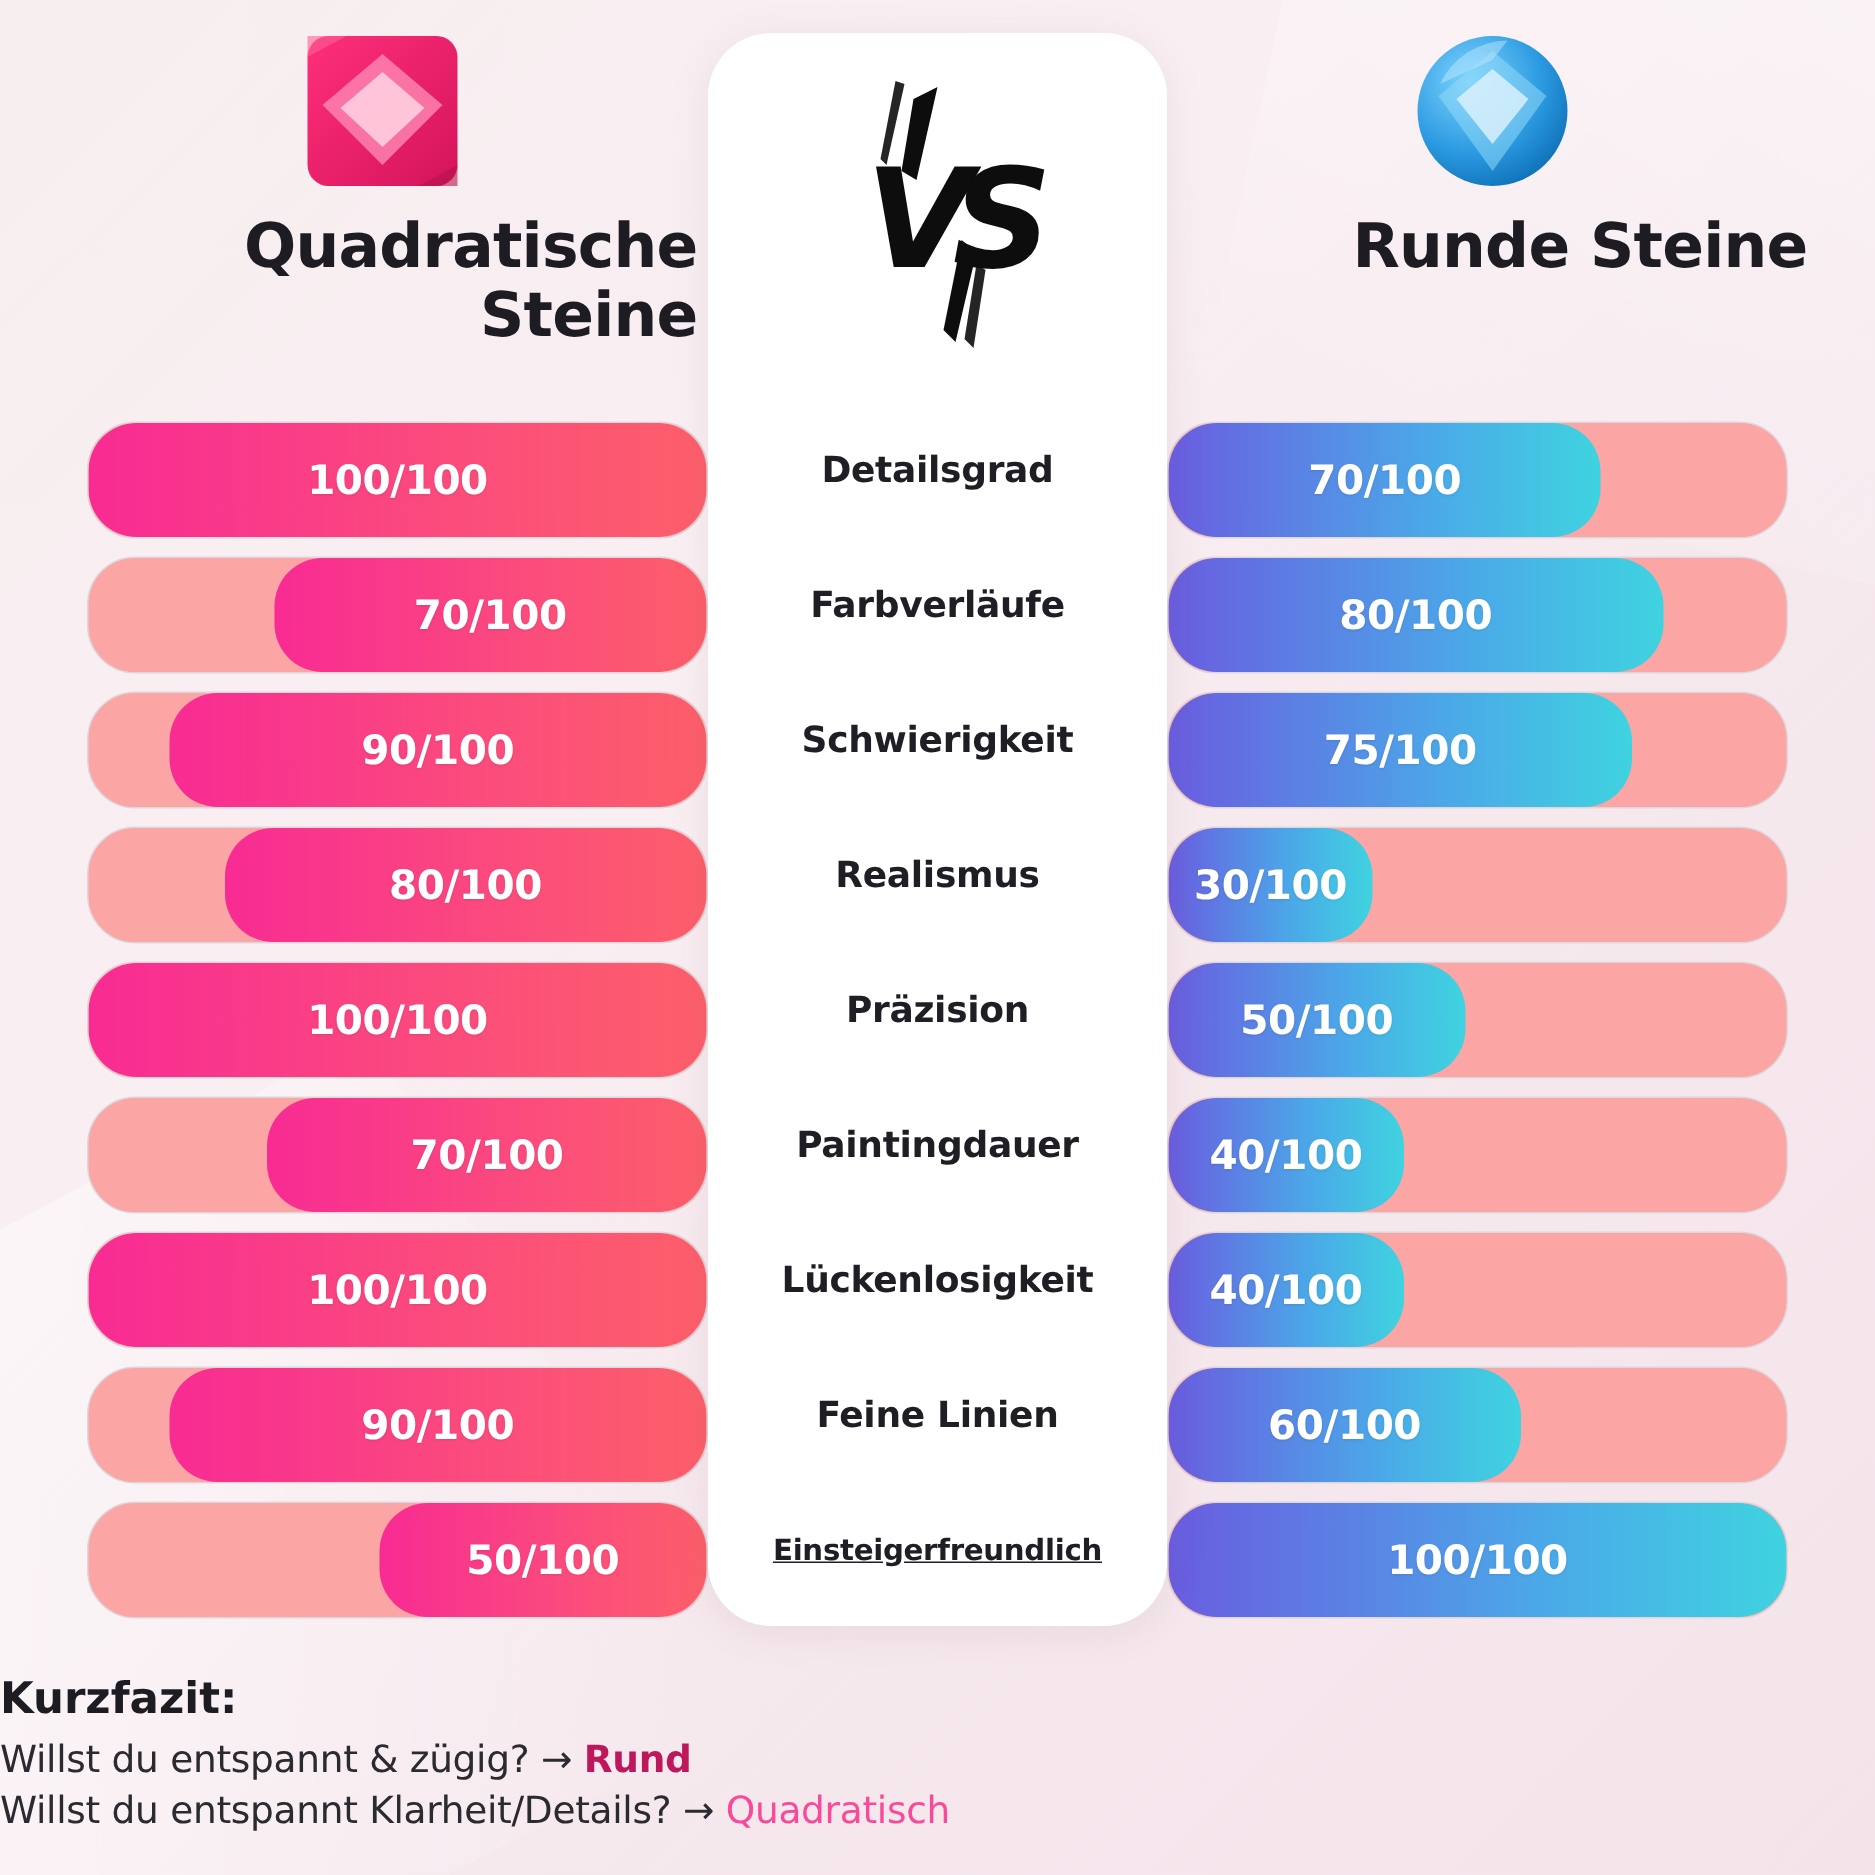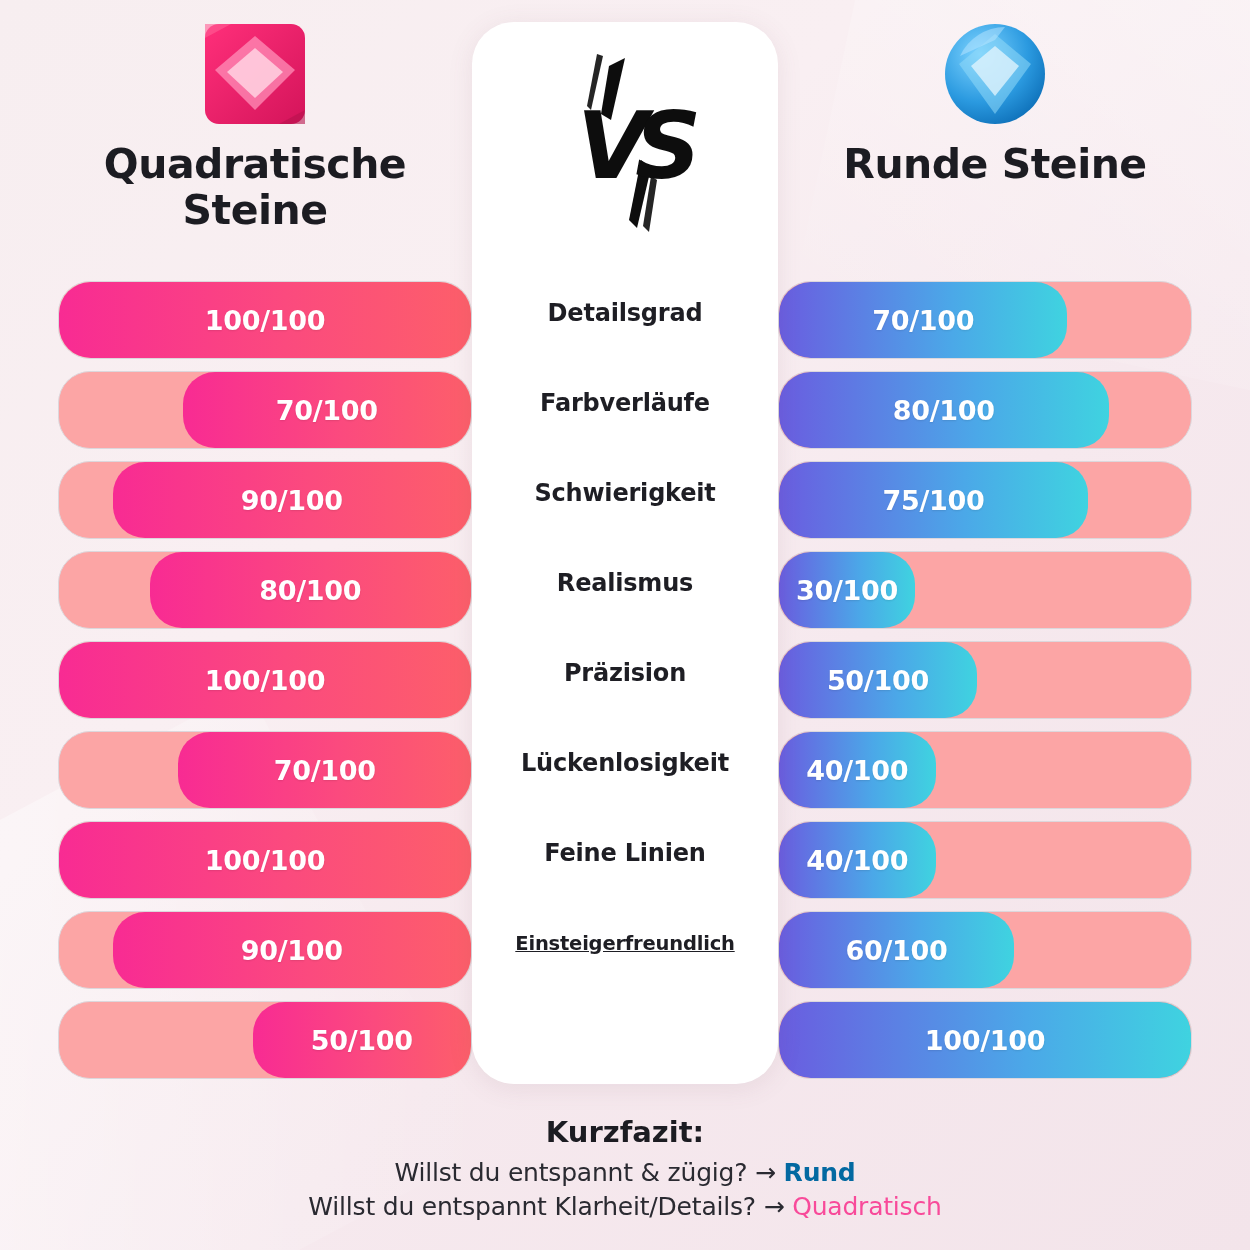--- a/index.html
+++ b/index.html
@@ -56,20 +56,21 @@
     margin: 0 auto 12px auto;
     position: relative;
   }
 
   .side-title {
     font-size: 41px;
     font-weight: bold;
     color: #1c1c22;
     line-height: 1.12;
     letter-spacing: -0.5px;
+    text-align: right;
   }
 
   
   .center-card {
     position: absolute;
     left: 472px;
     top: 22px;
     width: 306px;
     height: 1062px;
     background: #ffffff;
@@ -161,35 +162,35 @@
     white-space: nowrap;
     text-shadow: 0 1px 2px rgba(0,0,0,0.10);
   }
 
   
   .footer {
     position: absolute;
     left: 0;
     right: 0;
     bottom: 24px;
-    text-align: center;
+    text-align: left;
   }
   .footer-title {
     font-size: 29px;
     font-weight: bold;
     color: #1c1c22;
     margin-bottom: 9px;
   }
   .footer-line {
     font-size: 25px;
     color: #2a2a31;
     margin-bottom: 5px;
     letter-spacing: -0.2px;
   }
-  .accent-blue { color: #0369a1; font-weight: bold; }
+  .accent-blue { color: #be185d; font-weight: bold; }
   .accent-pink { color: #f84a9a; font-weight: normal; }
 </style>
 </head>
 <body>
 
 <div class="bg-sheen"></div>
 <div class="bg-sheen2"></div>
 
 <div class="header-row">
 
@@ -247,20 +248,21 @@
       </g>
     </svg>
   </div>
 
   <div class="criteria-list">
     <div class="criteria-item">Detailsgrad</div>
     <div class="criteria-item">Farbverläufe</div>
     <div class="criteria-item">Schwierigkeit</div>
     <div class="criteria-item">Realismus</div>
     <div class="criteria-item">Präzision</div>
+    <div class="criteria-item">Paintingdauer</div>
     <div class="criteria-item">Lückenlosigkeit</div>
     <div class="criteria-item">Feine Linien</div>
     <div class="criteria-item small">Einsteigerfreundlich</div>
   </div>
 
 </div>
 
 <div class="rows">
 
   <div class="row">

